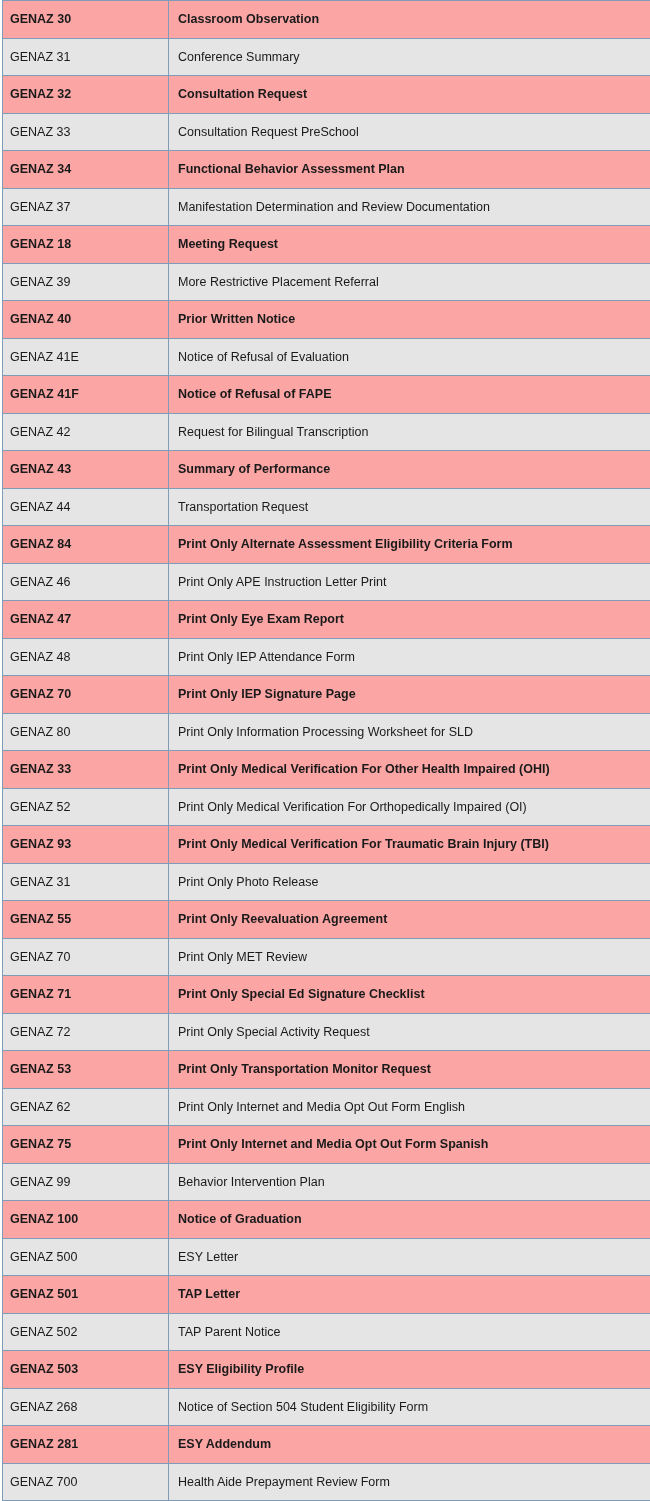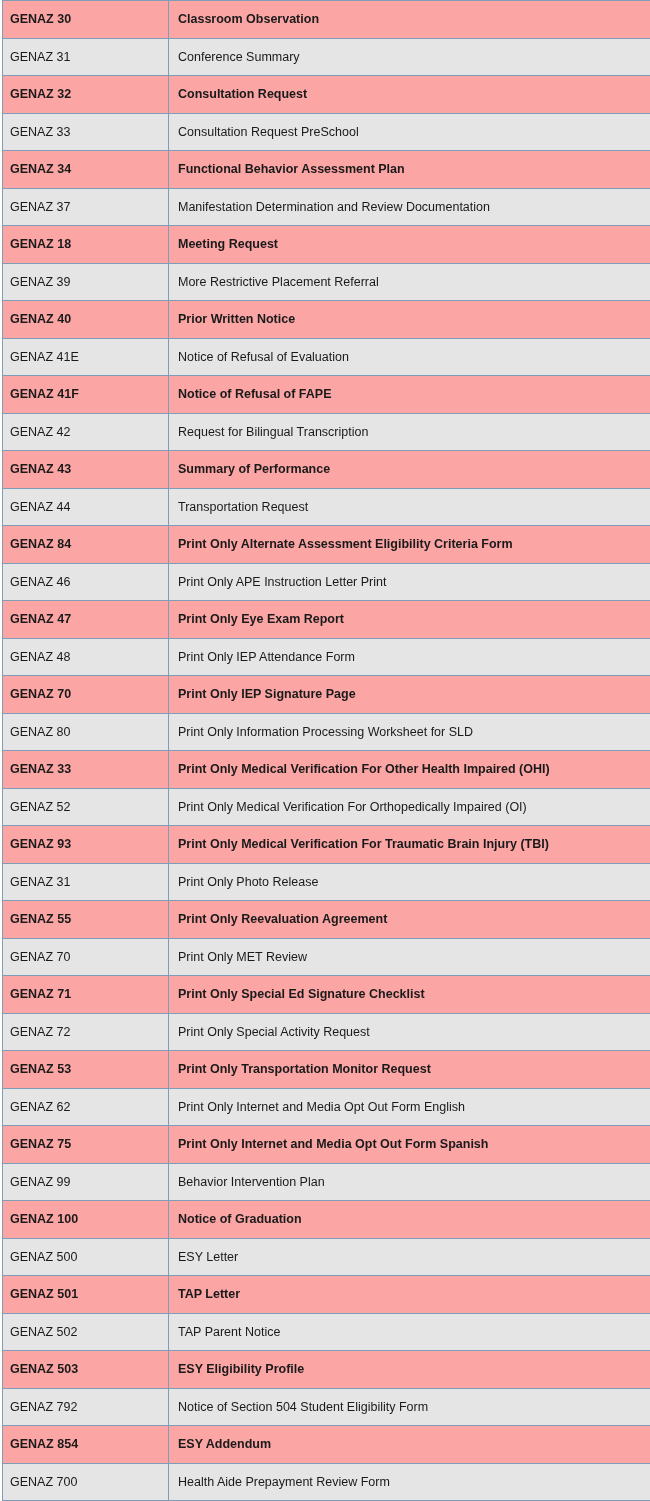--- a/index.html
+++ b/index.html
@@ -191,25 +191,25 @@
       </tr>
       <tr class="shaded">
         <td class="col-code">GENAZ 502</td>
         <td class="col-name">TAP Parent Notice</td>
       </tr>
       <tr class="plain">
         <td class="col-code">GENAZ 503</td>
         <td class="col-name">ESY Eligibility Profile</td>
       </tr>
       <tr class="shaded">
-        <td class="col-code">GENAZ 792</td>
+        <td class="col-code">GENAZ 268</td>
         <td class="col-name">Notice of Section 504 Student Eligibility Form</td>
       </tr>
       <tr class="plain">
-        <td class="col-code">GENAZ 854</td>
+        <td class="col-code">GENAZ 281</td>
         <td class="col-name">ESY Addendum</td>
       </tr>
       <tr class="shaded">
         <td class="col-code">GENAZ 700</td>
         <td class="col-name">Health Aide Prepayment Review Form</td>
       </tr>
     </tbody>
 </table>
 
 </body></html>

